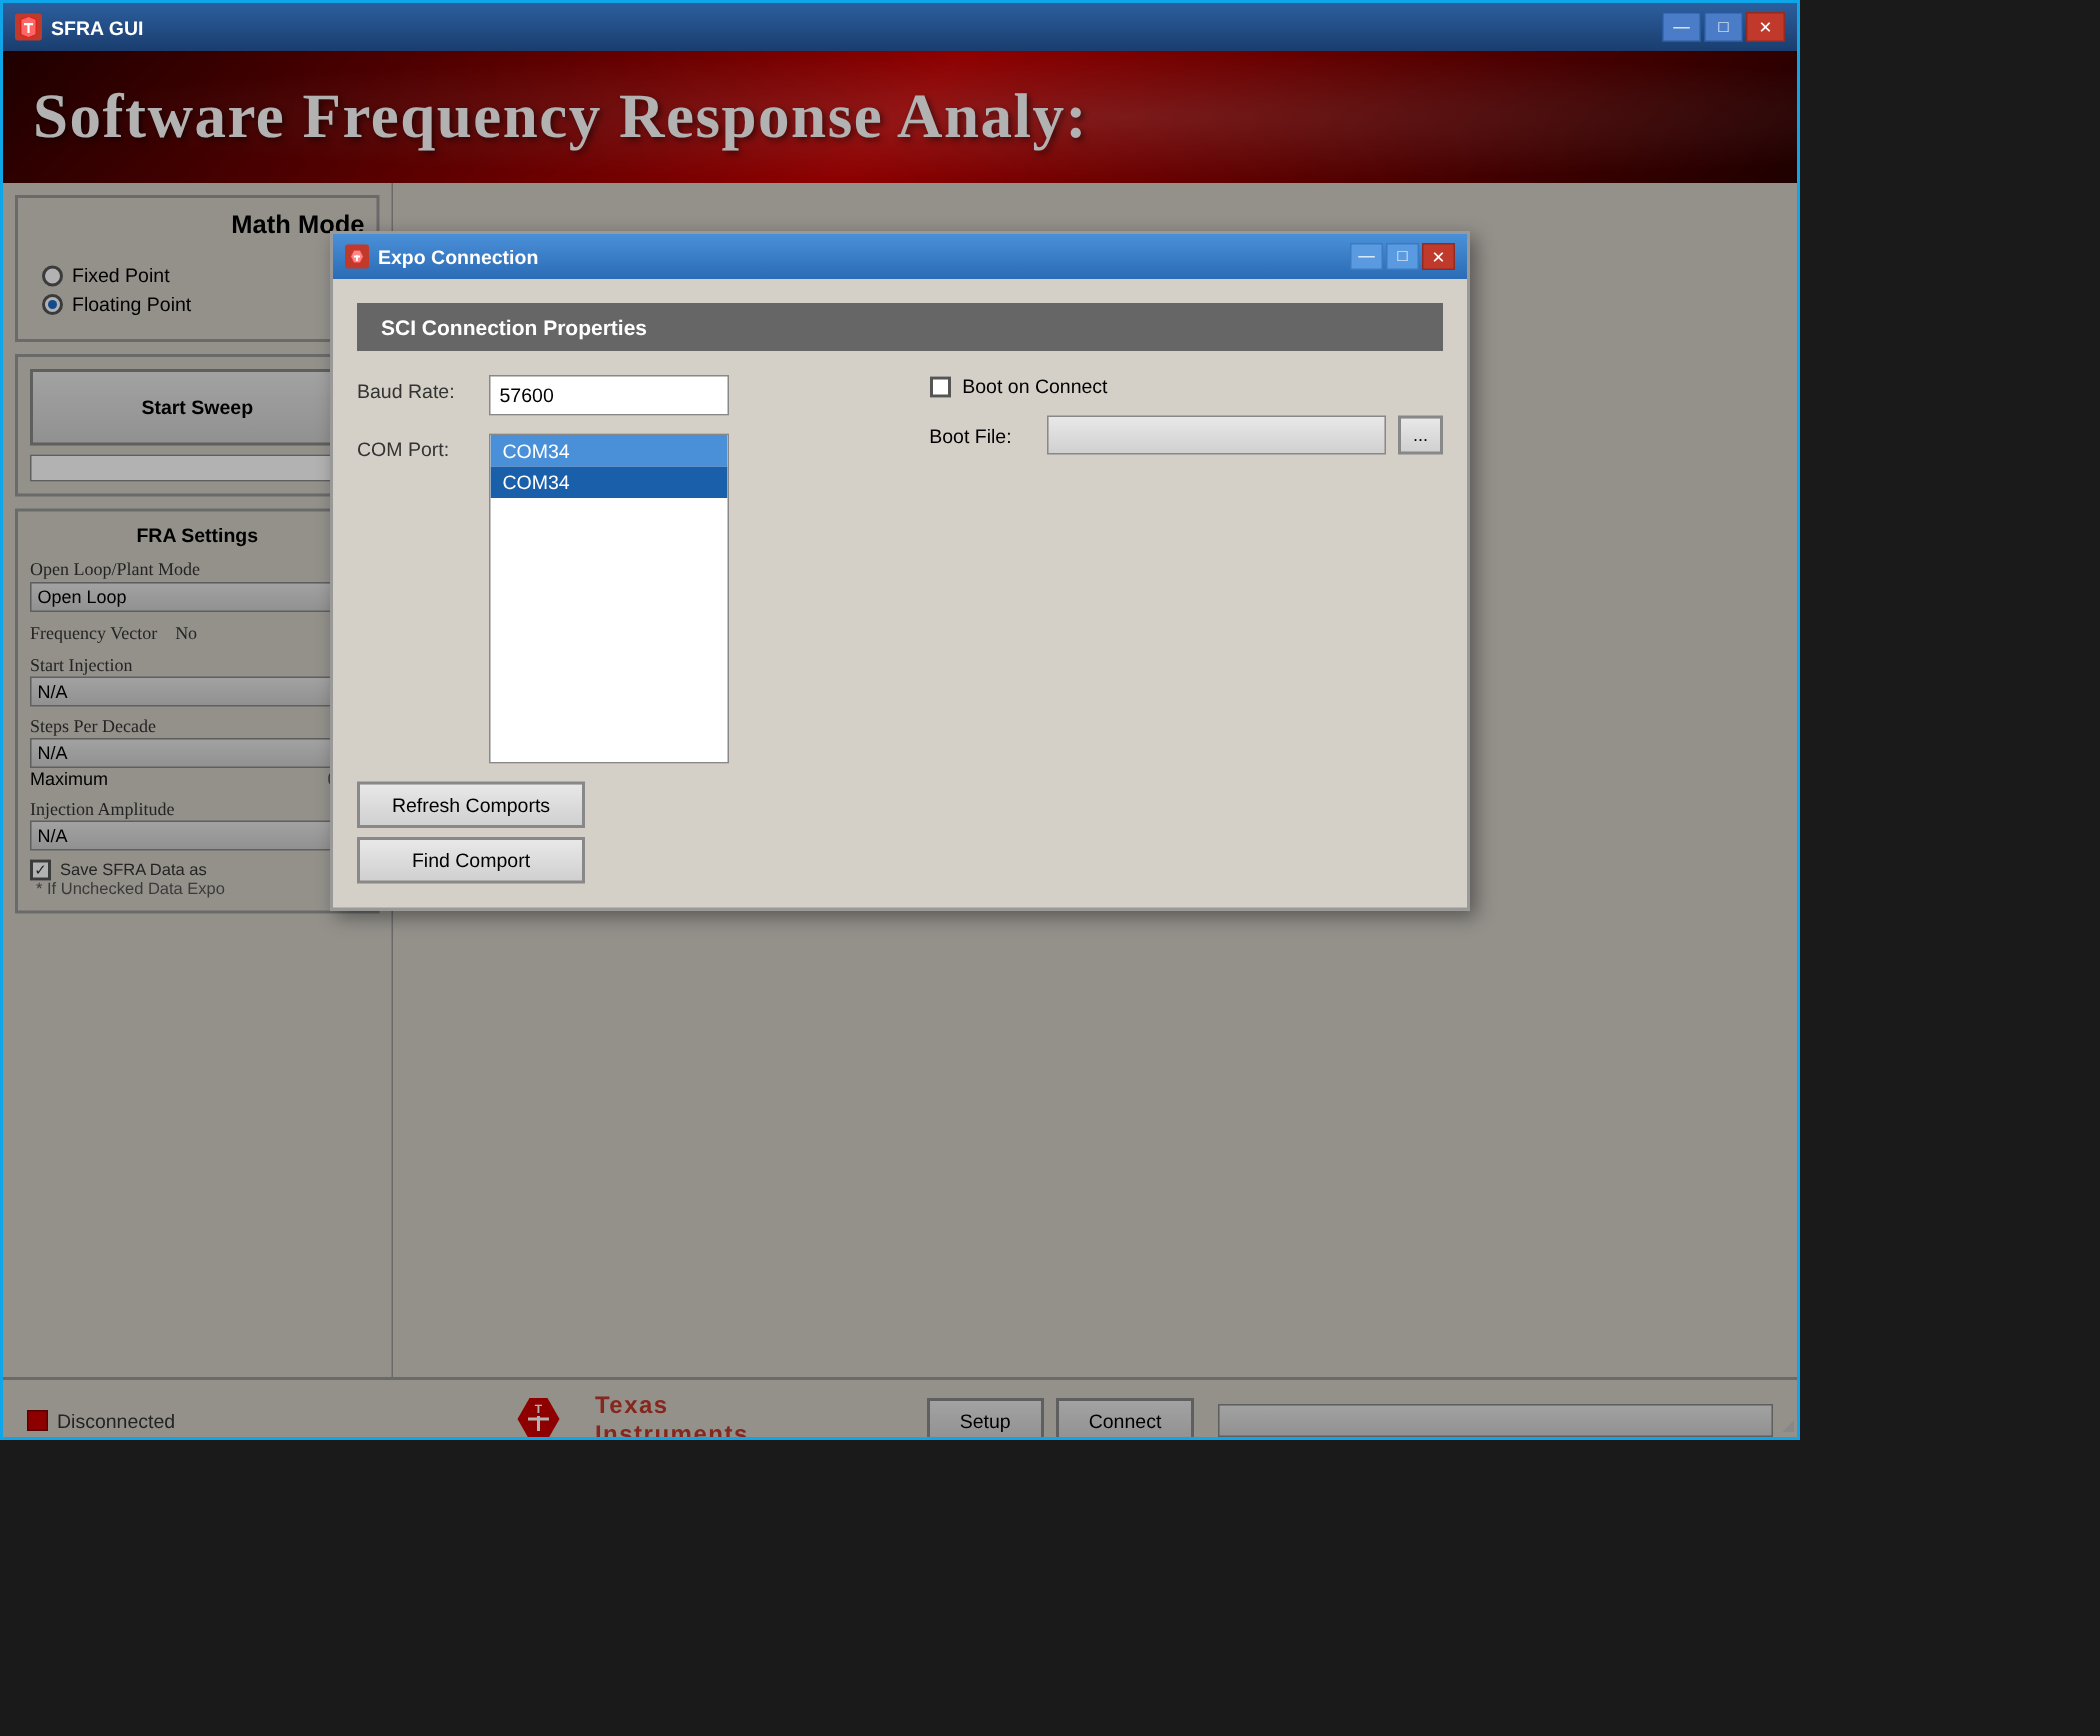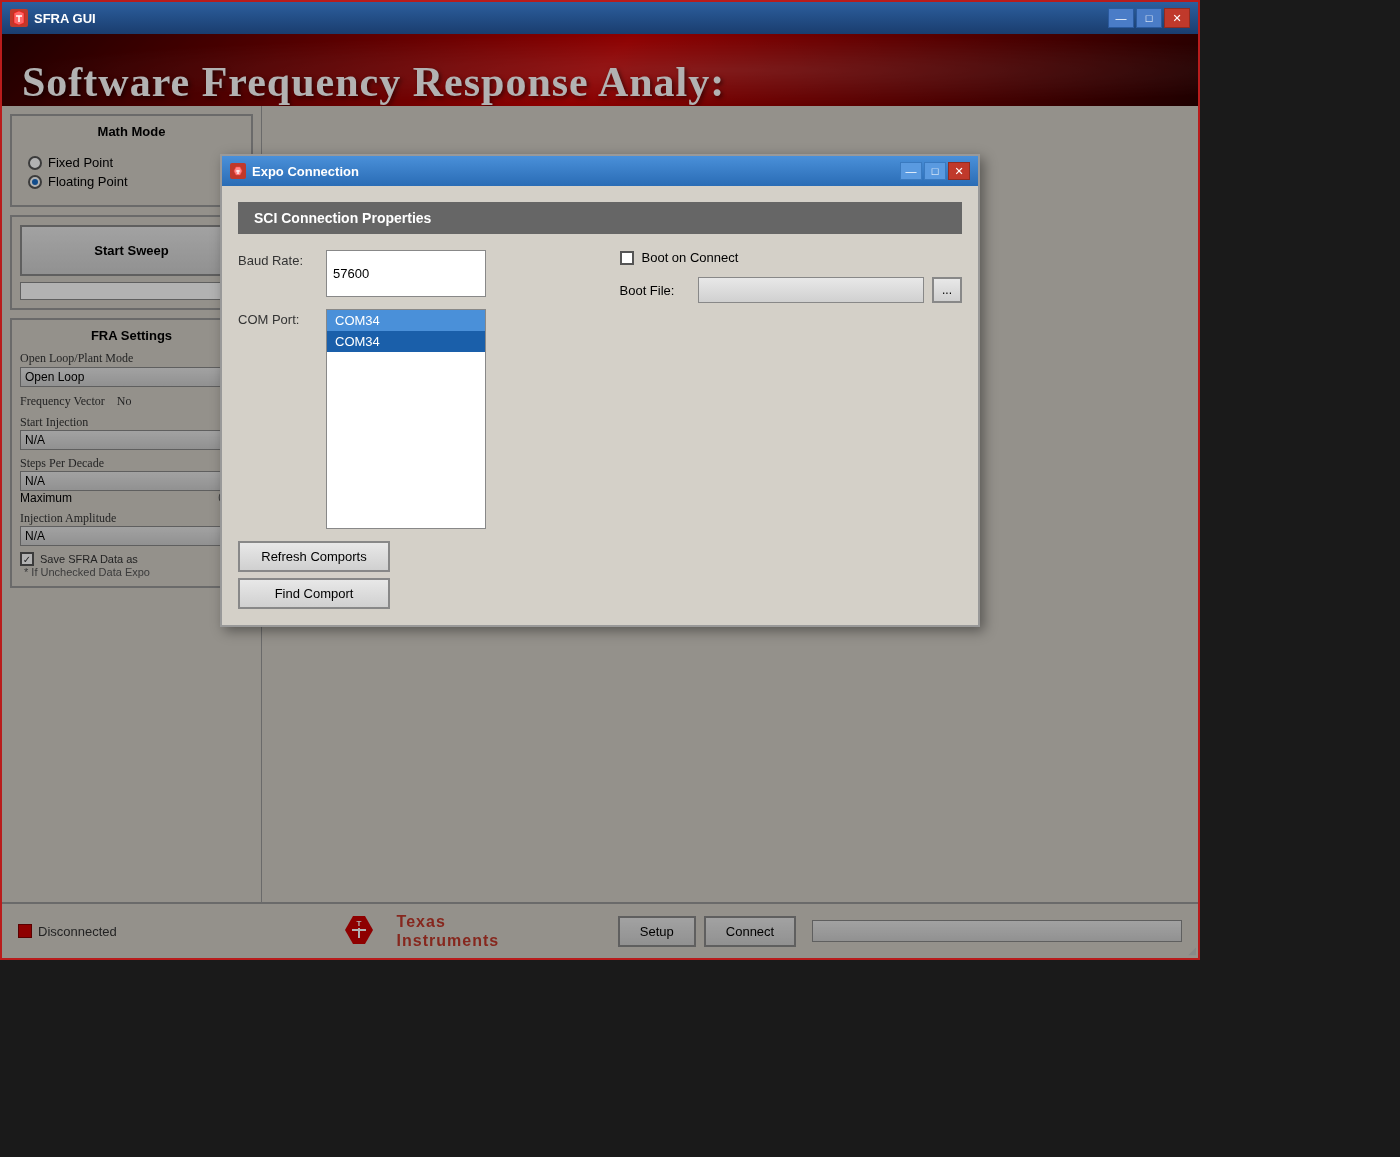--- a/index.html
+++ b/index.html
@@ -3,21 +3,21 @@
   <meta charset="utf-8">
   <style>
     * { box-sizing: border-box; margin: 0; padding: 0; }
     body { font-family: 'Segoe UI', Tahoma, Arial, sans-serif; font-size: 13px; background: #1a1a1a; overflow: hidden; }
 
     
     .main-window {
       width: 1200px;
       height: 960px;
       background: #0f766e;
-      border: 2px solid #b91c1c;
+      border: 2px solid #0ea5e9;
       position: relative;
       overflow: hidden;
     }
 
     
     .title-bar {
       background: linear-gradient(to bottom, #2c5f9e, #1a3d6e);
       height: 32px;
       display: flex;
       align-items: center;
@@ -35,23 +35,23 @@
     .title-btn {
       width: 26px; height: 20px; background: #4a7cc7;
       border: 1px solid #2a5a9e; color: white; font-size: 11px;
       cursor: pointer; display: flex; align-items: center; justify-content: center;
     }
     .title-btn.close { background: #c0392b; border-color: #922b21; }
 
     
     .header-banner {
       background: linear-gradient(135deg, #2c0000 0%, #8b0000 30%, #cc0000 50%, #8b0000 70%, #2c0000 100%);
-      height: 72px;
-      display: flex;
-      align-items: flex-end;
+      height: 88px;
+      display: flex;
+      align-items: center;
       padding: 0 20px;
       position: relative;
       overflow: hidden;
     }
     .header-banner::before {
       content: '';
       position: absolute;
       top: 0; left: 0; right: 0; bottom: 0;
       background: radial-gradient(ellipse at 60% 50%, rgba(255,255,255,0.15) 0%, transparent 70%);
     }
@@ -83,22 +83,22 @@
     }
 
     .panel-box {
       background: #d4d0c8;
       border: 2px solid #999;
       margin-bottom: 8px;
       padding: 8px;
     }
     .panel-title {
       font-weight: bold;
-      font-size: 13px;
-      text-align: center;
+      font-size: 17px;
+      text-align: right;
       margin-bottom: 8px;
     }
     .radio-group { padding: 4px 8px; }
     .radio-item { display: flex; align-items: center; gap: 6px; margin: 4px 0; }
     .radio-circle {
       width: 14px; height: 14px; border-radius: 50%;
       border: 2px solid #555; background: white;
       display: flex; align-items: center; justify-content: center;
       flex-shrink: 0;
     }
@@ -265,21 +265,21 @@
     .form-label {
       font-size: 13px;
       color: #333;
       min-width: 80px;
       padding-top: 3px;
     }
     .form-control-area { flex: 1; }
 
     .baud-input {
       width: 160px;
-      padding: 15px 6px;
+      padding: 5px 6px;
       background: white;
       border: 1px solid #888;
       font-size: 13px;
     }
     .com-port-item {
       padding: 3px 8px;
       font-size: 13px;
       background: #4a90d9;
       color: white;
       cursor: pointer;

